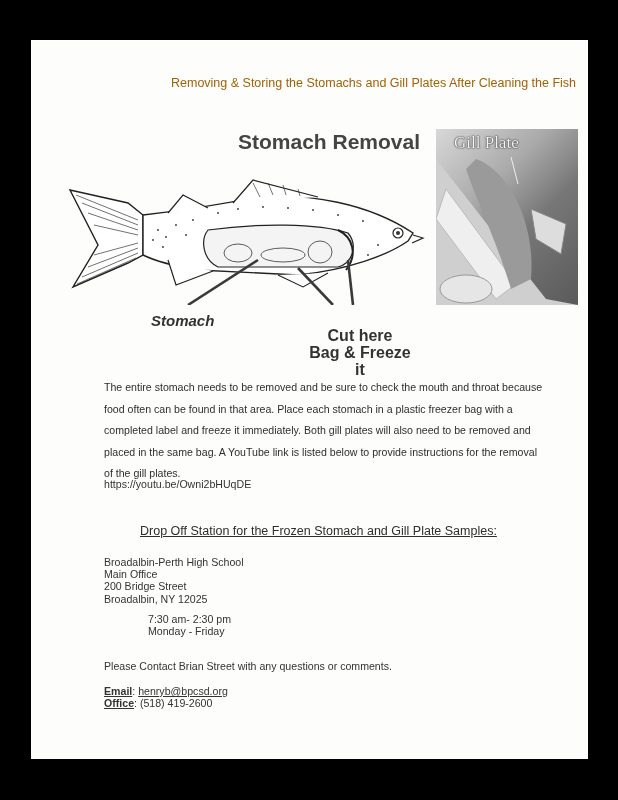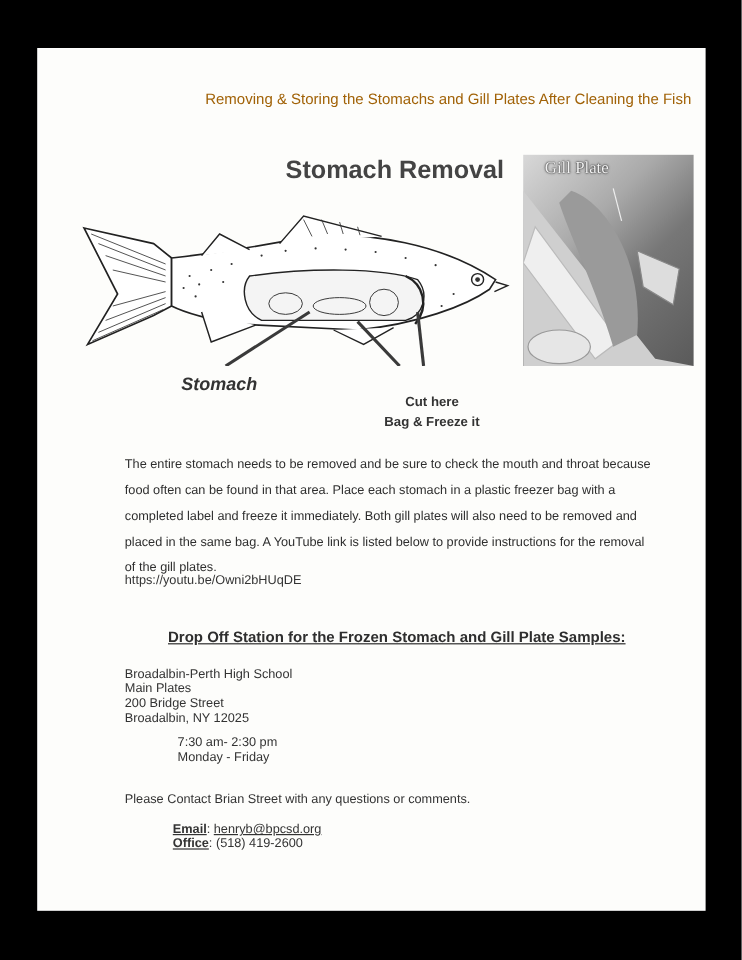--- a/index.html
+++ b/index.html
@@ -4,32 +4,32 @@
 <style>
   html, body { margin:0; padding:0; }
   body { width:618px; height:800px; background:#000; position:relative; overflow:hidden;
          font-family:"Liberation Sans", sans-serif; color:#2a2a2a; }
   .paper { position:absolute; left:32px; top:41px; width:555px; height:717px; background:#fdfdfb;
            box-shadow: 0 0 0 1px #fff; }
   .title { position:absolute; left:128px; top:76px; font-size:12.5px; color:#a16207; white-space:nowrap;margin-left:43px; }
   .h-stomach { position:absolute; left:238px; top:130px; font-size:21px; font-weight:bold; color:#444; white-space:nowrap;text-align:center; }
   .fish { position:absolute; left:68px; top:175px; width:360px; height:130px; }
   .lbl-stomach { position:absolute; left:151px; top:312px; font-size:15px; font-weight:bold; color:#333;font-style:italic; }
-  .lbl-cut { position:absolute; left:305px; top:327px; width:110px; text-align:center; font-size:11px; font-weight:bold; color:#333; line-height:17px; }
+  .lbl-cut { position:absolute; left:305px; top:327px; width:110px; text-align:center; font-size:16px; font-weight:bold; color:#333; line-height:17px; }
   .photo { position:absolute; left:436px; top:129px; width:142px; height:176px; overflow:hidden;
            background:linear-gradient(135deg,#d8d8d8 0%,#aaa 35%,#777 60%,#5a5a5a 100%); }
-  .photo .caption { position:absolute; left:18px; top:4px; font-family:"Liberation Serif", serif; font-size:14px; color:#f4f4f4;
+  .photo .caption { position:absolute; left:18px; top:4px; font-family:"Liberation Serif", serif; font-size:17px; color:#f4f4f4;
            text-shadow:0 0 2px #333, 0 0 1px #000; }
   .para { position:absolute; left:104px; top:377px; width:440px; font-size:10.6px; line-height:21.6px; color:#2e2e2e; }
   .link { position:absolute; left:104px; top:478px; font-size:10.6px; color:#333; }
-  .h-drop { position:absolute; left:140px; top:524px; font-size:12.5px; font-weight:bold; color:#2e2e2e; text-decoration:underline; white-space:nowrap; }
+  .h-drop { position:absolute; left:140px; top:524px; font-size:12.5px; font-weight:normal; color:#2e2e2e; text-decoration:underline; white-space:nowrap; }
   .addr { position:absolute; left:104px; top:556px; font-size:10.6px; line-height:12.2px; color:#333; }
   .hours { position:absolute; left:104px; top:613px; font-size:10.6px; line-height:12.2px; color:#333;margin-left:44px; }
   .contact { position:absolute; left:104px; top:660px; font-size:10.6px; color:#333; }
-  .contact-lines { position:absolute; left:104px; top:685px; font-size:10.6px; line-height:12px; color:#333;margin-left:40px; }
+  .contact-lines { position:absolute; left:104px; top:685px; font-size:10.6px; line-height:12px; color:#333; }
   .contact-lines b { text-decoration:underline; }
   .contact-lines .em { text-decoration:underline; }
 </style>
 </head>
 <body>
 
 <div class="paper"></div>
 
 <div class="title">Removing &amp; Storing the Stomachs and Gill Plates After Cleaning the Fish</div>
 
@@ -119,21 +119,21 @@
   <div class="caption">Gill Plate</div>
 </div>
 
 <div class="para">The entire stomach needs to be removed and be sure to check the mouth and throat because food often can be found in that area. Place each stomach in a plastic freezer bag with a completed label and freeze it immediately. Both gill plates will also need to be removed and placed in the same bag. A YouTube link is listed below to provide instructions for the removal of the gill plates.</div>
 <div class="link">https://youtu.be/Owni2bHUqDE</div>
 
 <div class="h-drop">Drop Off Station for the Frozen Stomach and Gill Plate Samples:</div>
 
 <div class="addr">
   <div>Broadalbin-Perth High School</div>
-  <div>Main Plates</div>
+  <div>Main Office</div>
   <div>200 Bridge Street</div>
   <div>Broadalbin, NY 12025</div>
 </div>
 
 <div class="hours">
   <div>7:30 am- 2:30 pm</div>
   <div>Monday - Friday</div>
 </div>
 
 <div class="contact">Please Contact Brian Street with any questions or comments.</div>

